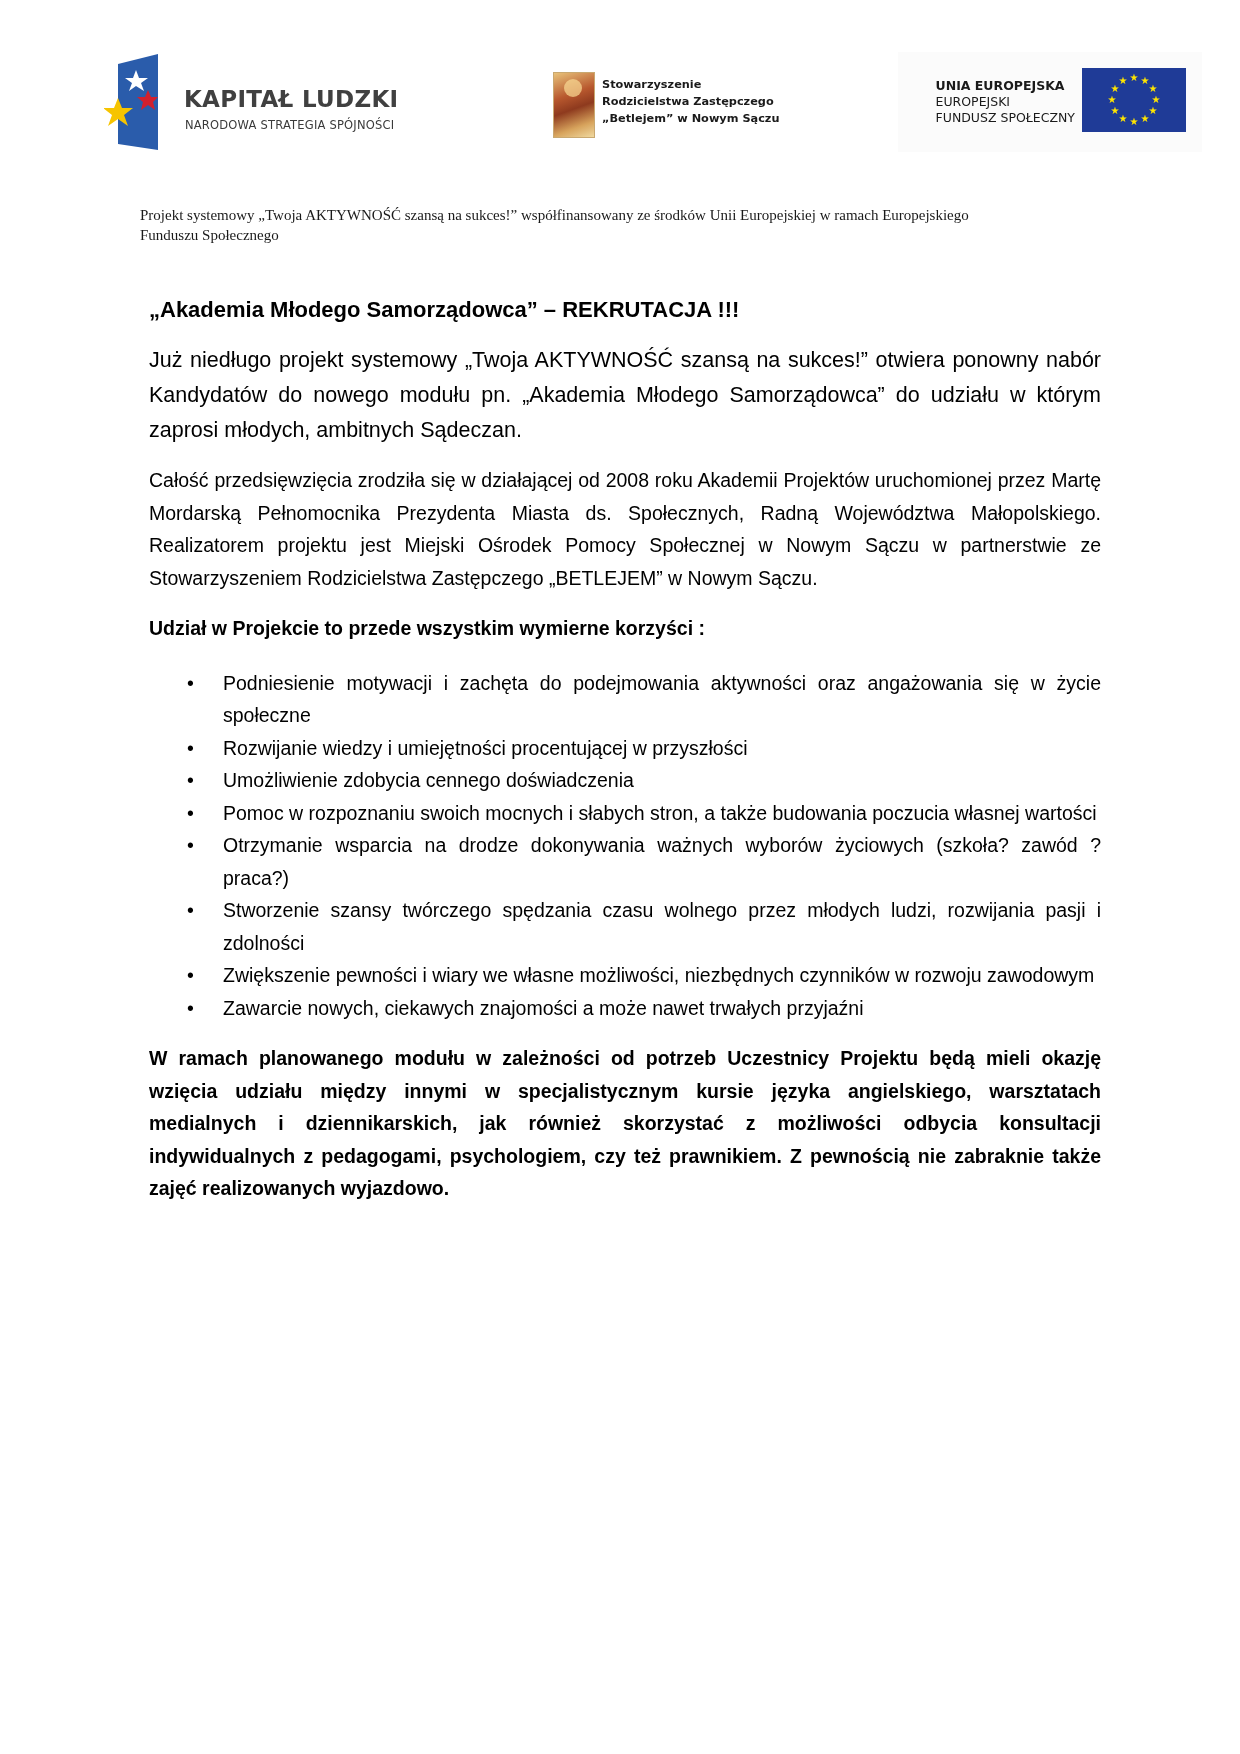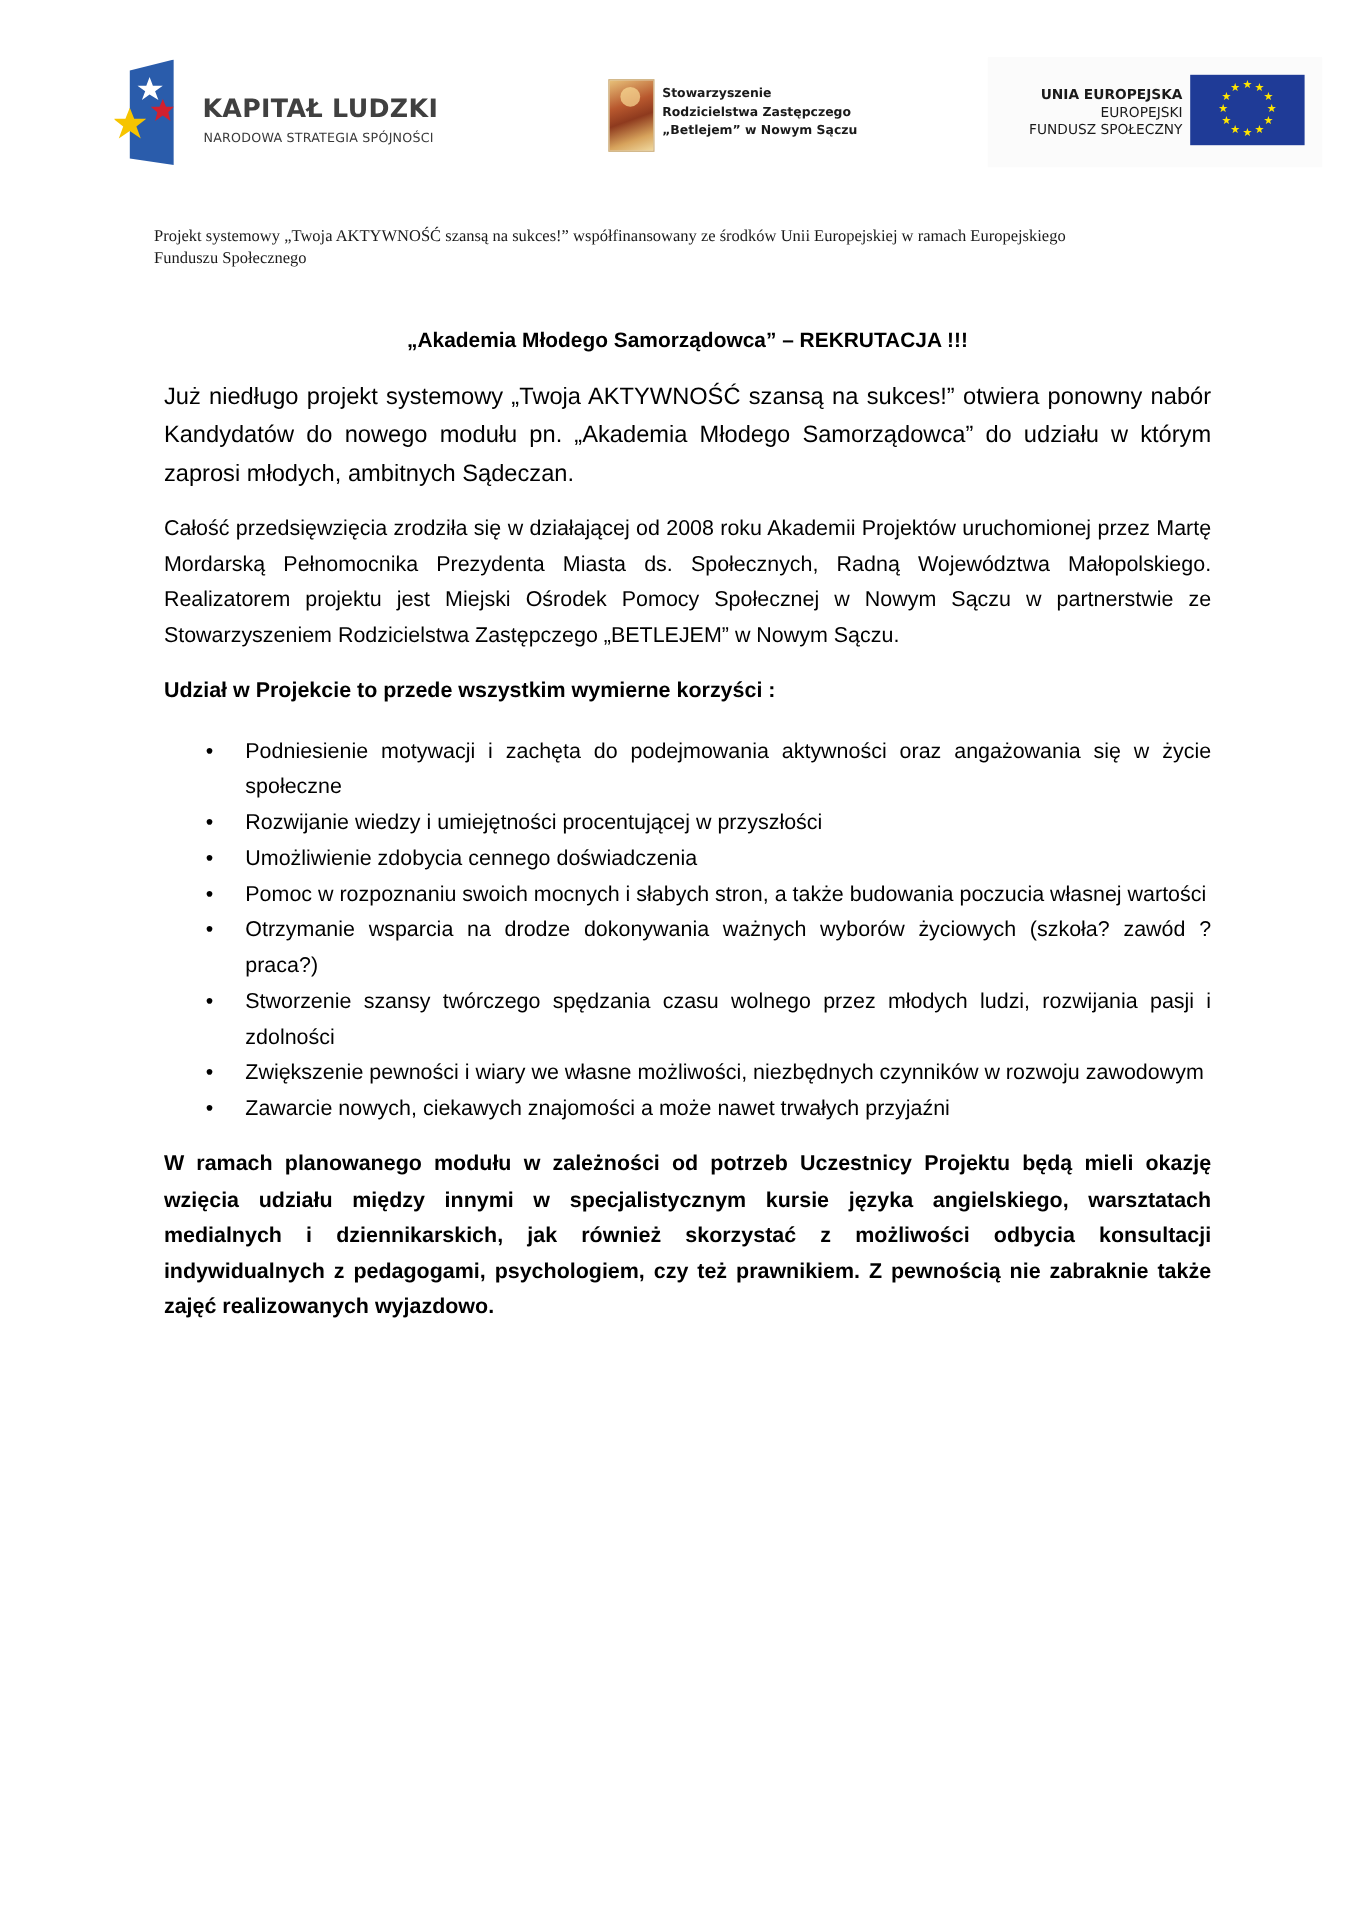--- a/index.html
+++ b/index.html
@@ -11,31 +11,31 @@
   .kl-emblem { position: absolute; left: 0; top: 2px; width: 54px; height: 96px; }
   .kl-title { position: absolute; left: 80px; top: 34px; font-family: "DejaVu Sans", sans-serif; font-weight: bold; font-size: 23px; letter-spacing: 0.3px; color: #404040; white-space: nowrap; }
   .kl-sub { position: absolute; left: 81px; top: 66px; font-family: "DejaVu Sans", sans-serif; font-size: 11.5px; color: #3a3a3a; letter-spacing: 0.2px; white-space: nowrap; }
 
   .logo-betlejem { position: absolute; left: 553px; top: 72px; width: 240px; height: 64px; padding-left: 16px; }
   .bet-icon { position: absolute; left: 0; top: 0; width: 40px; height: 64px; background: linear-gradient(160deg,#e8c27a 0%,#b8582e 35%,#8e3a1e 55%,#d7a35c 80%,#f0d9a0 100%); border: 1px solid #c9a870; }
   .bet-icon::after { content: ""; position: absolute; left: 10px; top: 6px; width: 18px; height: 18px; border-radius: 50%; background: rgba(250,220,150,0.7); }
   .bet-text { position: absolute; left: 49px; top: 4px; font-family: "DejaVu Sans", sans-serif; font-weight: bold; font-size: 11.3px; line-height: 17px; color: #1a1a1a; white-space: nowrap; }
 
   .logo-eu { position: absolute; left: 898px; top: 52px; width: 304px; height: 100px; background: #fbfbfb; }
-  .eu-text { position: absolute; right: 127px; top: 26px; text-align: right; font-family: "DejaVu Sans", sans-serif; font-size: 12.5px; line-height: 16px; color: #1a1a1a; white-space: nowrap; }
+  .eu-text { position: absolute; right: 127px; top: 26px; text-align: left; font-family: "DejaVu Sans", sans-serif; font-size: 12.5px; line-height: 16px; color: #1a1a1a; white-space: nowrap; }
   .eu-text .b { font-weight: bold; }
   .eu-flag { position: absolute; left: 184px; top: 16px; width: 104px; height: 64px; background: #1f3b97; }
   .eu-star { position: absolute; color: #ffe500; font-size: 10px; line-height: 10px; width: 10px; height: 10px; text-align: center; }
 
   
   .cofin { position: absolute; left: 140px; top: 205px; width: 960px; text-align: left; font-family: "Liberation Serif", serif; font-size: 15px; line-height: 20px; color: #1a1a1a; }
 
   
   .content { position: absolute; left: 149px; top: 295px; width: 952px; font-family: "Liberation Sans", sans-serif; }
-  .title { text-align: center; font-weight: bold; font-size: 19px; line-height: 30px; margin: 0 0 18px 0; }
+  .title { font-weight: bold; font-size: 22px; line-height: 30px; margin: 0 0 18px 0; }
   .lead { font-size: 21.5px; line-height: 35px; text-align: justify; margin: 0 0 16px 0; }
   p.body { font-size: 19.5px; line-height: 32.5px; text-align: justify; margin: 0 0 18px 0; }
   .bold { font-weight: bold; }
   ul.benefits { list-style: none; margin: 0 0 18px 0; padding: 0; }
   ul.benefits li { position: relative; padding-left: 74px; font-size: 19.5px; line-height: 32.5px; text-align: justify; margin-bottom: 0; }
   ul.benefits li .bullet { position: absolute; left: 38px; top: 0; }
   .subhead { font-weight: bold; font-size: 19.5px; line-height: 32.5px; margin: 0 0 22px 0; }
 </style>
 </head>
 <body>

